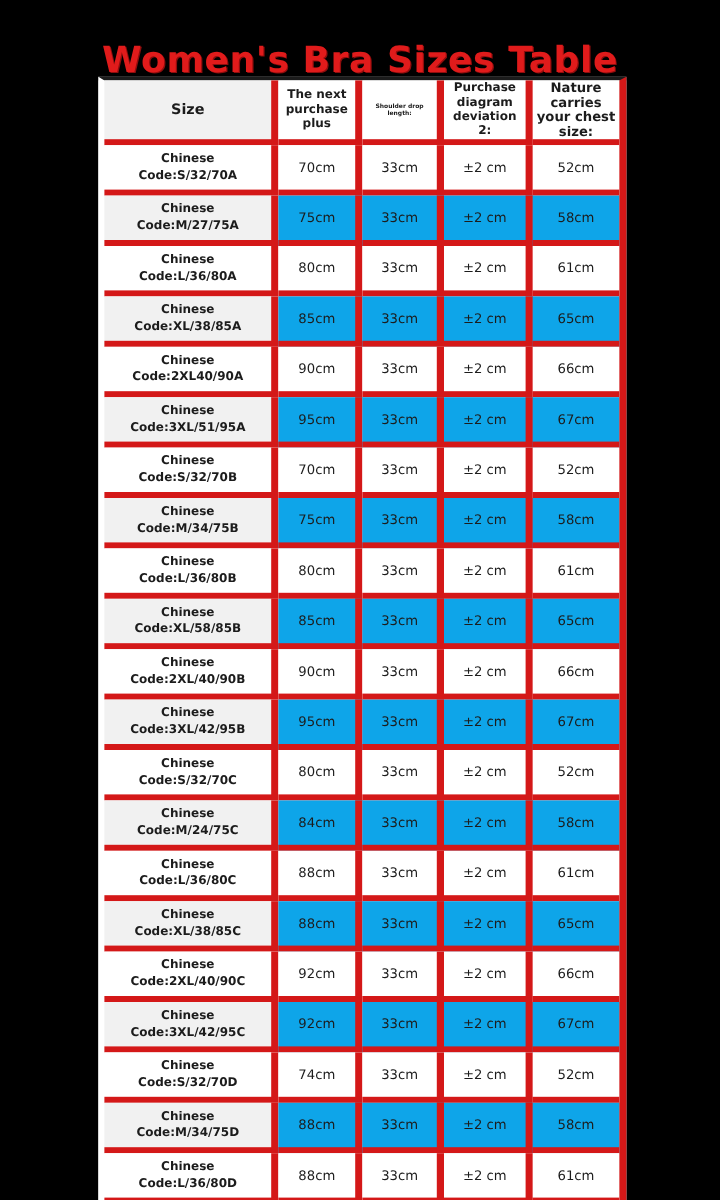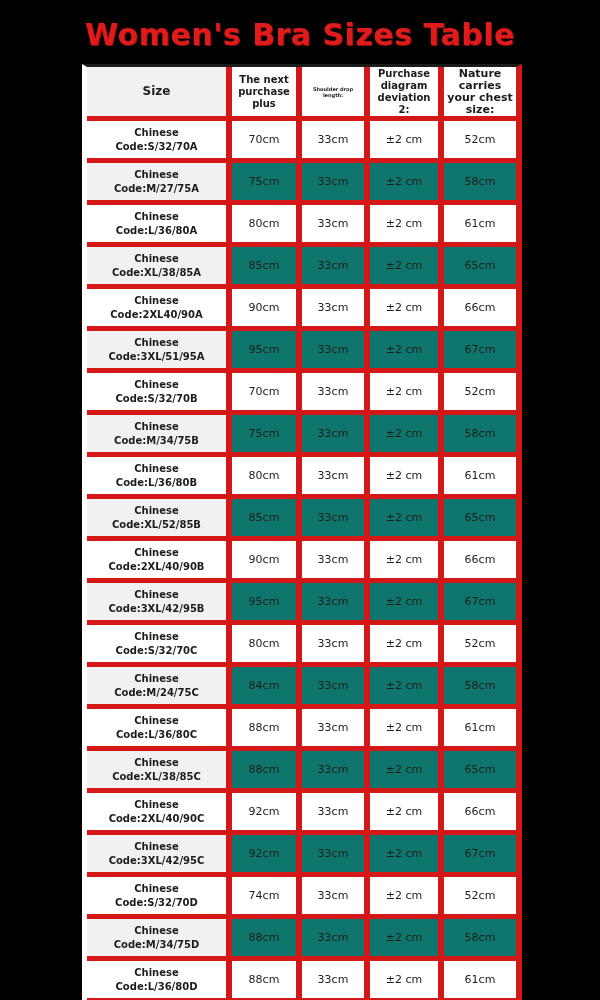--- a/index.html
+++ b/index.html
@@ -16,21 +16,21 @@
     position: relative;
     width: 600px;
     height: 1000px;
     background: #000000;
   }
 
   
   #title {
     position: absolute;
     left: 0;
-    top: 18px;
+    top: 34px;
     width: 600px;
     text-align: center;
     color: #e01b1b;
     font-family: "DejaVu Sans", sans-serif;
     font-weight: bold;
     font-size: 30px;
     letter-spacing: 0.5px;
     line-height: 34px;
     white-space: nowrap;
     text-shadow: 1px 1px 0 #8f0d0d;
@@ -114,21 +114,21 @@
     font-size: 11px;
     font-weight: normal;
     line-height: 13px;
   }
   tbody td.cell-size {
     font-weight: bold;
     font-size: 10px;
     line-height: 14px;
   }
   tbody tr.alt td {
-    background: #0f766e;
+    background: #0ea5e9;
   }
   tbody tr.alt td.cell-size {
     background: #f1f1f1;
   }
 
   .sz-line { display: block; }
 </style>
 </head>
 <body>
 
@@ -241,21 +241,21 @@
               <span class="sz-line">Code:L/36/80B</span>
             </td>
             <td>80cm</td>
             <td>33cm</td>
             <td>±2 cm</td>
             <td>61cm</td>
           </tr>
           <tr class="alt">
             <td class="cell-size">
               <span class="sz-line">Chinese</span>
-              <span class="sz-line">Code:XL/52/85B</span>
+              <span class="sz-line">Code:XL/58/85B</span>
             </td>
             <td>85cm</td>
             <td>33cm</td>
             <td>±2 cm</td>
             <td>65cm</td>
           </tr>
           <tr>
             <td class="cell-size">
               <span class="sz-line">Chinese</span>
               <span class="sz-line">Code:2XL/40/90B</span>

